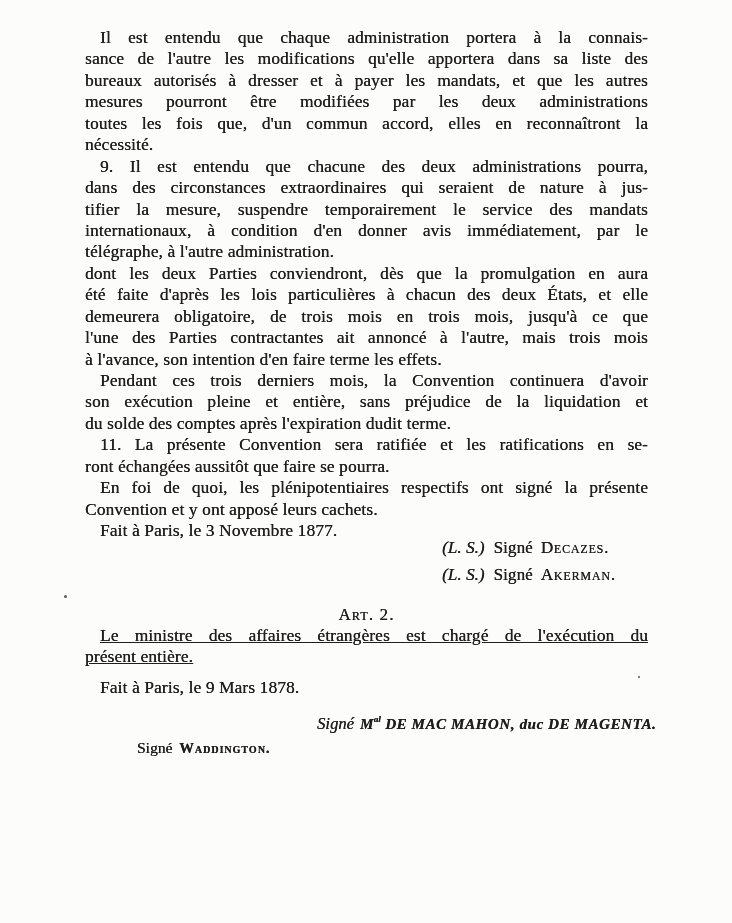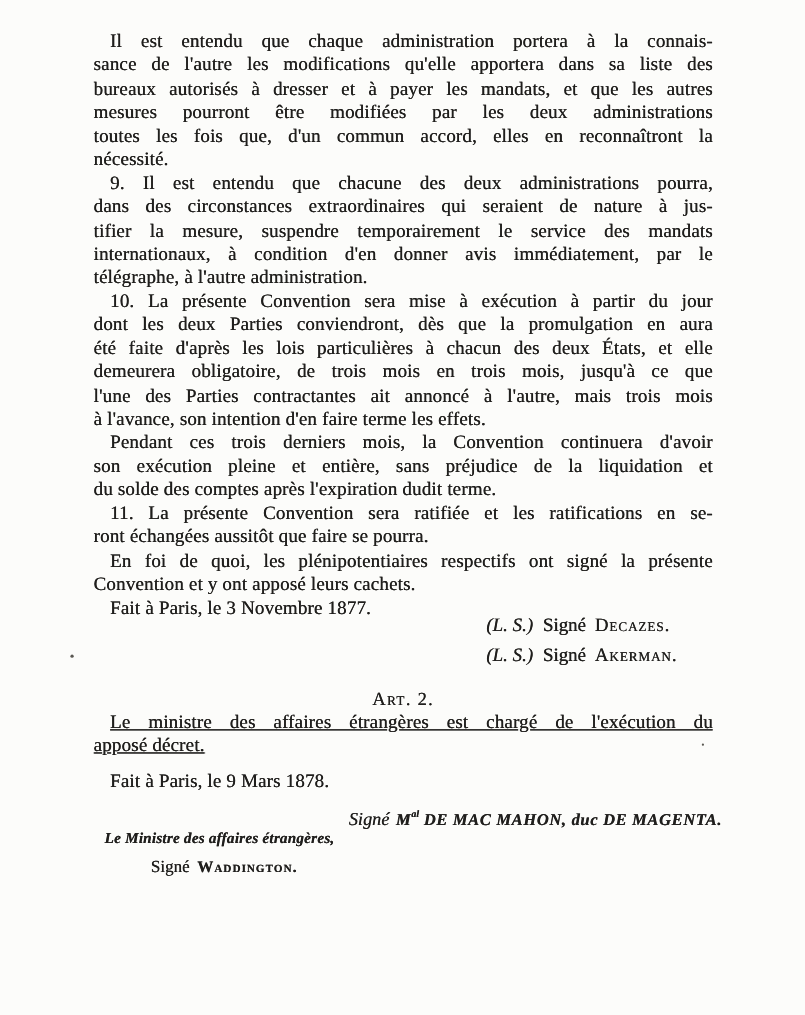--- a/index.html
+++ b/index.html
@@ -154,21 +154,20 @@
           <div class="para-line last-line">nécessité.</div>
         </div>
         <div class="paragraph">
           <div class="para-line indent">9. Il est entendu que chacune des deux administrations pourra,</div>
           <div class="para-line">dans des circonstances extraordinaires qui seraient de nature à jus-</div>
           <div class="para-line">tifier la mesure, suspendre temporairement le service des mandats</div>
           <div class="para-line">internationaux, à condition d'en donner avis immédiatement, par le</div>
           <div class="para-line last-line">télégraphe, à l'autre administration.</div>
         </div>
         <div class="paragraph">
-          <div class="para-line indent">10. La présente Convention sera mise à exécution à partir du jour</div>
           <div class="para-line">dont les deux Parties conviendront, dès que la promulgation en aura</div>
           <div class="para-line">été faite d'après les lois particulières à chacun des deux États, et elle</div>
           <div class="para-line">demeurera obligatoire, de trois mois en trois mois, jusqu'à ce que</div>
           <div class="para-line">l'une des Parties contractantes ait annoncé à l'autre, mais trois mois</div>
           <div class="para-line last-line">à l'avance, son intention d'en faire terme les effets.</div>
         </div>
         <div class="paragraph">
           <div class="para-line indent">Pendant ces trois derniers mois, la Convention continuera d'avoir</div>
           <div class="para-line">son exécution pleine et entière, sans préjudice de la liquidation et</div>
           <div class="para-line last-line">du solde des comptes après l'expiration dudit terme.</div>
@@ -188,31 +187,30 @@
     <div class="sig-block" id="sig-block">
         <div class="sig-row"><span class="seal">(L. S.)</span><span class="signe-word">Signé</span><span class="sc-name">Decazes.</span></div>
         <div class="sig-row"><span class="seal">(L. S.)</span><span class="signe-word">Signé</span><span class="sc-name">Akerman.</span></div>
       </div>
 
     <div class="art-heading">Art. 2.</div>
 
     <div id="article-paragraph">
         <div class="paragraph">
           <div class="para-line indent">Le ministre des affaires étrangères est chargé de l'exécution du</div>
-          <div class="para-line last-line">apposé décret.</div>
+          <div class="para-line last-line">présent entière.</div>
         </div>
       </div>
 
     <div class="para-line last-line indent date-line-2">Fait à Paris, le 9 Mars 1878.</div>
 
     <div class="marshal-line">
       <span class="signe-word">Signé</span><span class="marshal-name"><span>M</span><sup>al</sup><span> DE MAC MAHON, duc DE MAGENTA.</span></span>
     </div>
 
-    <div class="minister-line">Le Ministre des affaires étrangères,</div>
 
     <div class="waddington-line">
       <span class="signe-word">Signé</span><span class="sc-name">Waddington.</span>
     </div>
 
   </div>
 
   <div class="speck speck-1"></div>
   <div class="speck speck-2"></div>
 </div>

